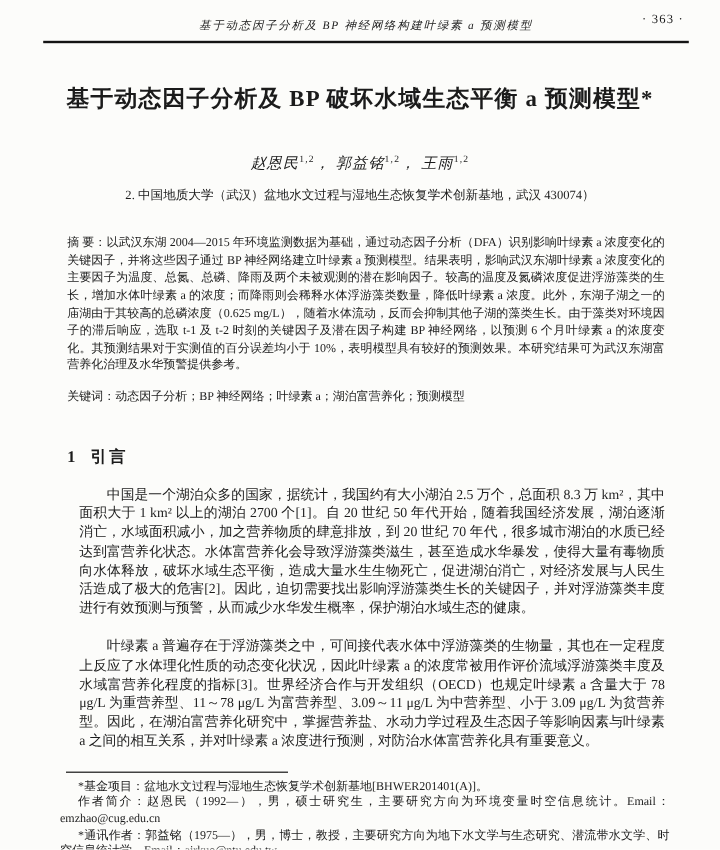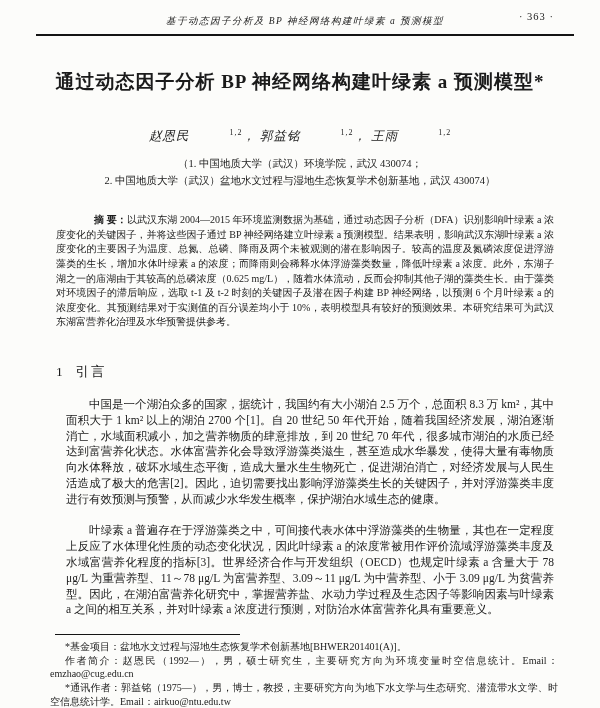--- a/index.html
+++ b/index.html
@@ -17,21 +17,21 @@
   .header { position: relative; padding-top: 15px; margin: 0 26px 0 36px; }
   .running-title {
     text-align: center;
     font-size: 9.5px;
     font-style: italic;
     letter-spacing: 1.5px;
     color: #222;
   }
   .page-number {
     position: absolute;
-    right: 20px;
+    right: 4px;
     top: 11px;
     font-size: 10.5px;
     letter-spacing: 1px;
   }
   .header-rule {
     margin-top: 6px;
     height: 0;
     border-top: 2.5px solid #141414;
   }
   
@@ -42,45 +42,45 @@
     font-weight: bold;
     letter-spacing: 1px;
   }
   .authors {
     margin-top: 33px;
     text-align: center;
     font-size: 12.5px;
     font-style: italic;
     letter-spacing: 1px;
   }
-  .authors sup { font-size: 8px; font-style: normal; padding-left: 40px; }
+  .authors sup { font-size: 8px; font-style: normal; }
   .affiliations {
     margin-top: 10px;
     text-align: center;
     font-size: 10.5px;
     line-height: 17px;
   }
   
   .abstract {
     margin: 24px 46px 0 56px;
     font-size: 10px;
     line-height: 14.6px;
     text-align: justify;
   }
-  .abstract-label, .keywords-label { font-weight: bold; margin-left: 38px; }
+  .abstract-label, .keywords-label { font-weight: normal; }
   .keywords {
     margin: 11px 46px 0 56px;
     font-size: 10px;
     line-height: 14.6px;
   }
   
   .section-heading {
     margin: 33px 0 0 56px;
     font-size: 13.5px;
-    font-weight: normal;
+    font-weight: bold;
     letter-spacing: 2px;
   }
   .body-text { margin-top: 10px; }
   .body-text p {
     margin: 16px;
     padding: 0 30px 0 50px;
     font-size: 11.5px;
     line-height: 15.8px;
     text-align: justify;
     text-indent: 2em;
@@ -104,37 +104,39 @@
 <body>
 
 <div class="page">
 
   <div class="header">
     <div class="running-title">基于动态因子分析及 BP 神经网络构建叶绿素 a 预测模型</div>
     <div class="page-number">· 363 ·</div>
     <div class="header-rule"></div>
   </div>
 
-  <div class="paper-title">通过动态因子分析 BP 神经网络构建叶绿素 a 预测模型*</div>
+  <div class="paper-title">基于动态因子分析及 BP 破坏水域生态平衡 a 预测模型*</div>
 
   <div class="authors">
     <span>赵恩民</span><sup>1,2</sup><span>，</span>
     <span>郭益铭</span><sup>1,2</sup><span>，</span>
     <span>王雨</span><sup>1,2</sup>
   </div>
 
   <div class="affiliations">
-    <div>（1. 中国地质大学（武汉）环境学院，武汉 430074；</div>
     <div>2. 中国地质大学（武汉）盆地水文过程与湿地生态恢复学术创新基地，武汉 430074）</div>
   </div>
 
   <div class="abstract">
     <span class="abstract-label">摘  要：</span><span>以武汉东湖 2004—2015 年环境监测数据为基础，通过动态因子分析（DFA）识别影响叶绿素 a 浓度变化的关键因子，并将这些因子通过 BP 神经网络建立叶绿素 a 预测模型。结果表明，影响武汉东湖叶绿素 a 浓度变化的主要因子为温度、总氮、总磷、降雨及两个未被观测的潜在影响因子。较高的温度及氮磷浓度促进浮游藻类的生长，增加水体叶绿素 a 的浓度；而降雨则会稀释水体浮游藻类数量，降低叶绿素 a 浓度。此外，东湖子湖之一的庙湖由于其较高的总磷浓度（0.625 mg/L），随着水体流动，反而会抑制其他子湖的藻类生长。由于藻类对环境因子的滞后响应，选取 t-1 及 t-2 时刻的关键因子及潜在因子构建 BP 神经网络，以预测 6 个月叶绿素 a 的浓度变化。其预测结果对于实测值的百分误差均小于 10%，表明模型具有较好的预测效果。本研究结果可为武汉东湖富营养化治理及水华预警提供参考。</span>
   </div>
 
+  <div class="keywords">
+    <span class="keywords-label">关键词：</span><span>动态因子分析；BP 神经网络；叶绿素 a；湖泊富营养化；预测模型</span>
+  </div>
 
   <div class="section-heading">
     <span>1</span>&nbsp;&nbsp;<span>引言</span>
   </div>
 
   <div class="body-text">
     <p>中国是一个湖泊众多的国家，据统计，我国约有大小湖泊 2.5 万个，总面积 8.3 万 km²，其中面积大于 1 km² 以上的湖泊 2700 个[1]。自 20 世纪 50 年代开始，随着我国经济发展，湖泊逐渐消亡，水域面积减小，加之营养物质的肆意排放，到 20 世纪 70 年代，很多城市湖泊的水质已经达到富营养化状态。水体富营养化会导致浮游藻类滋生，甚至造成水华暴发，使得大量有毒物质向水体释放，破坏水域生态平衡，造成大量水生生物死亡，促进湖泊消亡，对经济发展与人民生活造成了极大的危害[2]。因此，迫切需要找出影响浮游藻类生长的关键因子，并对浮游藻类丰度进行有效预测与预警，从而减少水华发生概率，保护湖泊水域生态的健康。</p>
     <p>叶绿素 a 普遍存在于浮游藻类之中，可间接代表水体中浮游藻类的生物量，其也在一定程度上反应了水体理化性质的动态变化状况，因此叶绿素 a 的浓度常被用作评价流域浮游藻类丰度及水域富营养化程度的指标[3]。世界经济合作与开发组织（OECD）也规定叶绿素 a 含量大于 78 μg/L 为重营养型、11～78 μg/L 为富营养型、3.09～11 μg/L 为中营养型、小于 3.09 μg/L 为贫营养型。因此，在湖泊富营养化研究中，掌握营养盐、水动力学过程及生态因子等影响因素与叶绿素 a 之间的相互关系，并对叶绿素 a 浓度进行预测，对防治水体富营养化具有重要意义。</p>
   </div>
 

